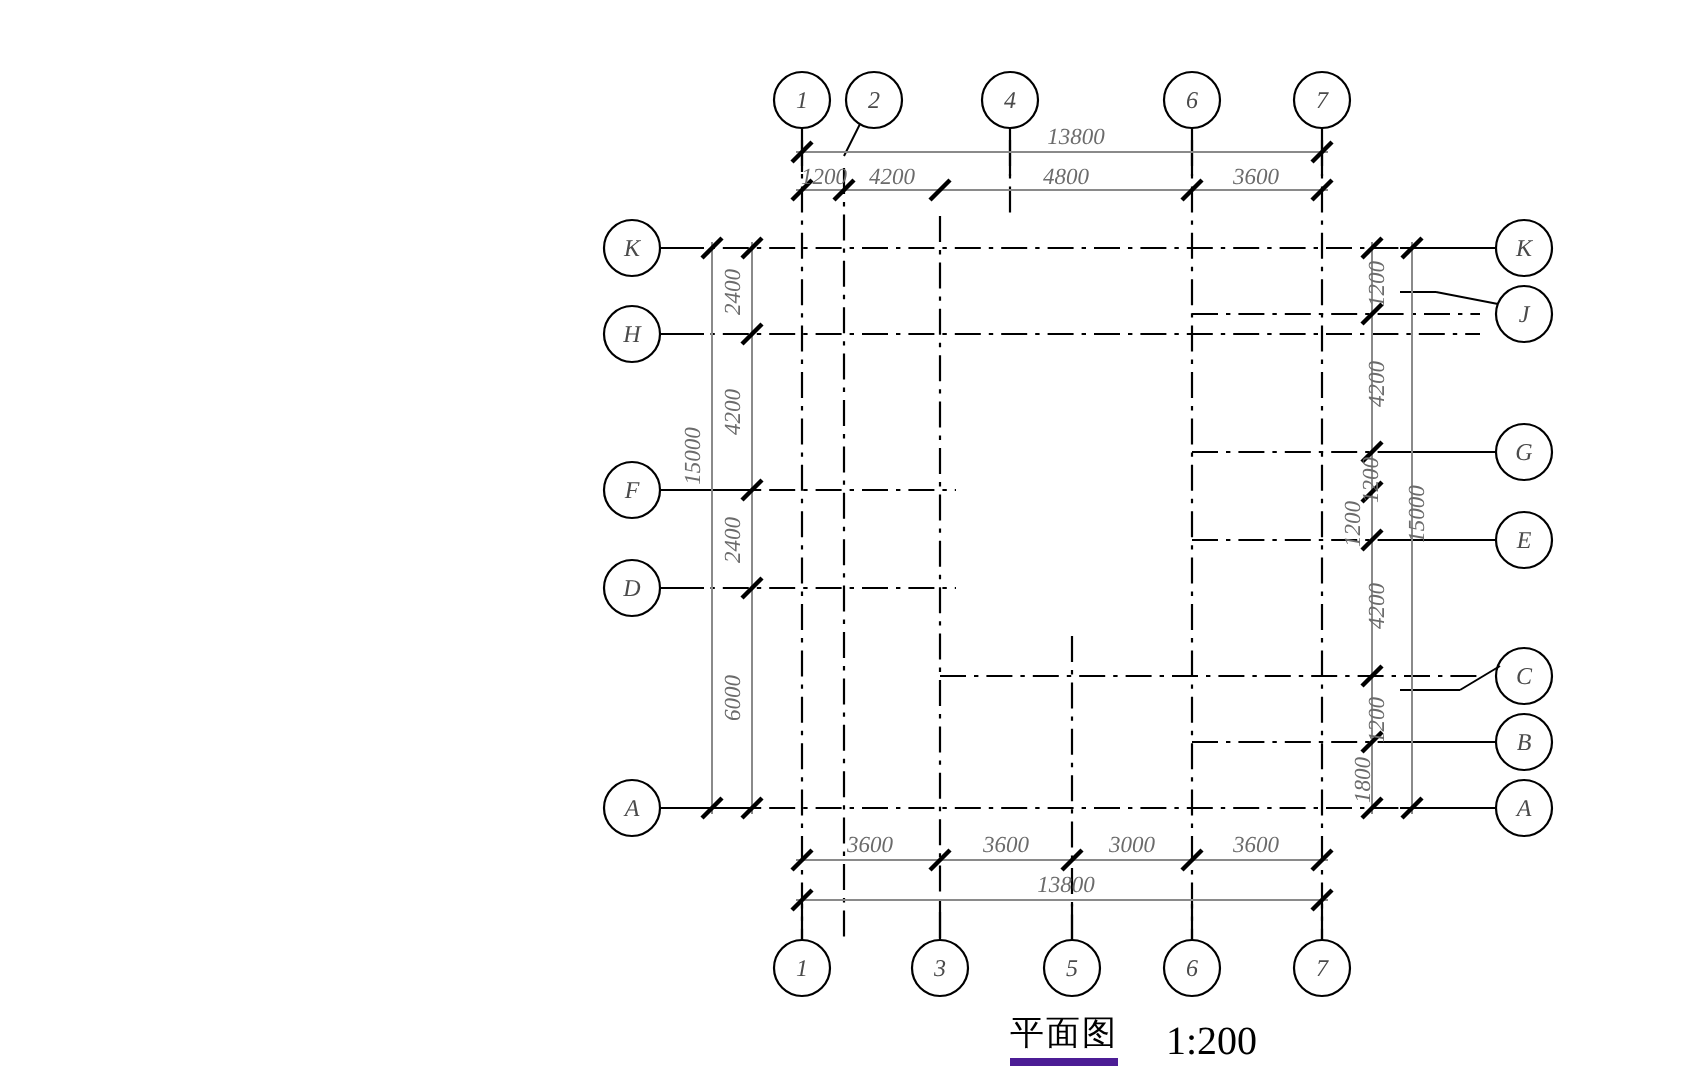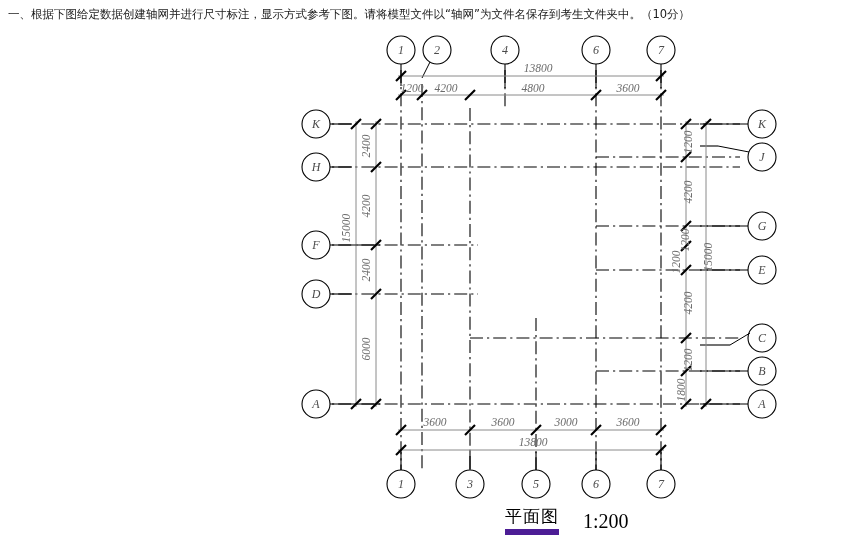--- a/index.html
+++ b/index.html
@@ -13,35 +13,34 @@
     font-size:11.5px;line-height:16px;color:#1a1a1a;
     white-space:nowrap;letter-spacing:0px;
   }
 
   svg.dwg{position:absolute;left:0;top:0;width:844px;height:542px;}
 
   .planlabel{
     position:absolute;left:505px;top:505px;
     font-family:"DejaVu Sans", sans-serif;
     font-size:17px;font-weight:500;color:#000;
-    border-bottom:6px solid #4c1d95;padding-bottom:1px;
+    border-bottom:4px solid #4c1d95;padding-bottom:1px;
     letter-spacing:1px;
   }
   .planscale{
     position:absolute;left:583px;top:510px;
     font-family:"Liberation Serif", serif;
     font-size:20px;color:#000;letter-spacing:0px;
   }
 </style>
 </head>
 <body>
 
 <div id="root">
 
-  <div class="qtext">一、根据下图给定数据创建轴网并进行尺寸标注，显示方式参考下图。请将模型文件以“轴网”为文件名保存到考生文件夹中。（10分）</div>
 
   <svg class="dwg" viewBox="0 0 844 542" xmlns="http://www.w3.org/2000/svg">
     <defs>
       <style>
         .g{stroke:#000;stroke-width:1.1;fill:none;
            stroke-dasharray:13 4 2.2 4;}
         .gl{stroke:#000;stroke-width:1.1;fill:none;}
         .ext{stroke:#000;stroke-width:1;fill:none;}
         .dl{stroke:#8a8a8a;stroke-width:1;fill:none;}
         .bub{stroke:#000;stroke-width:1.1;fill:#fff;}

